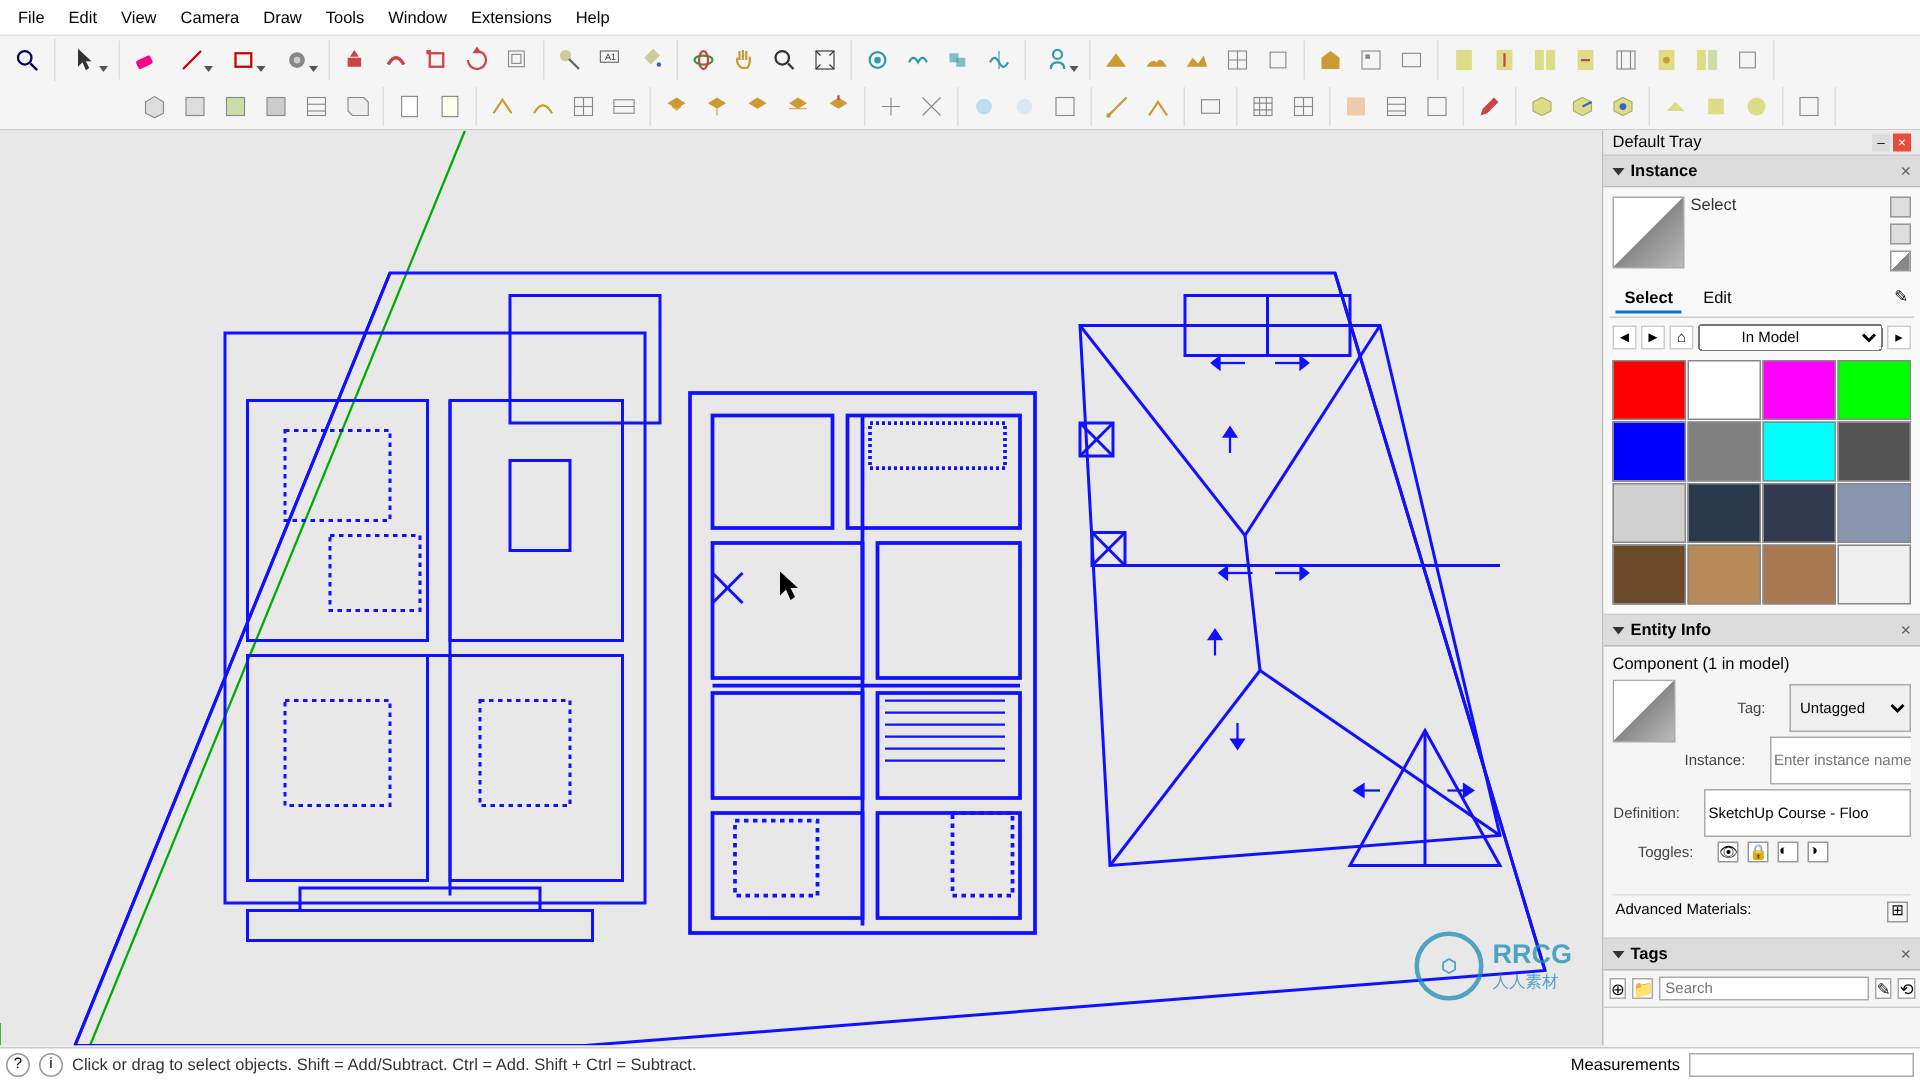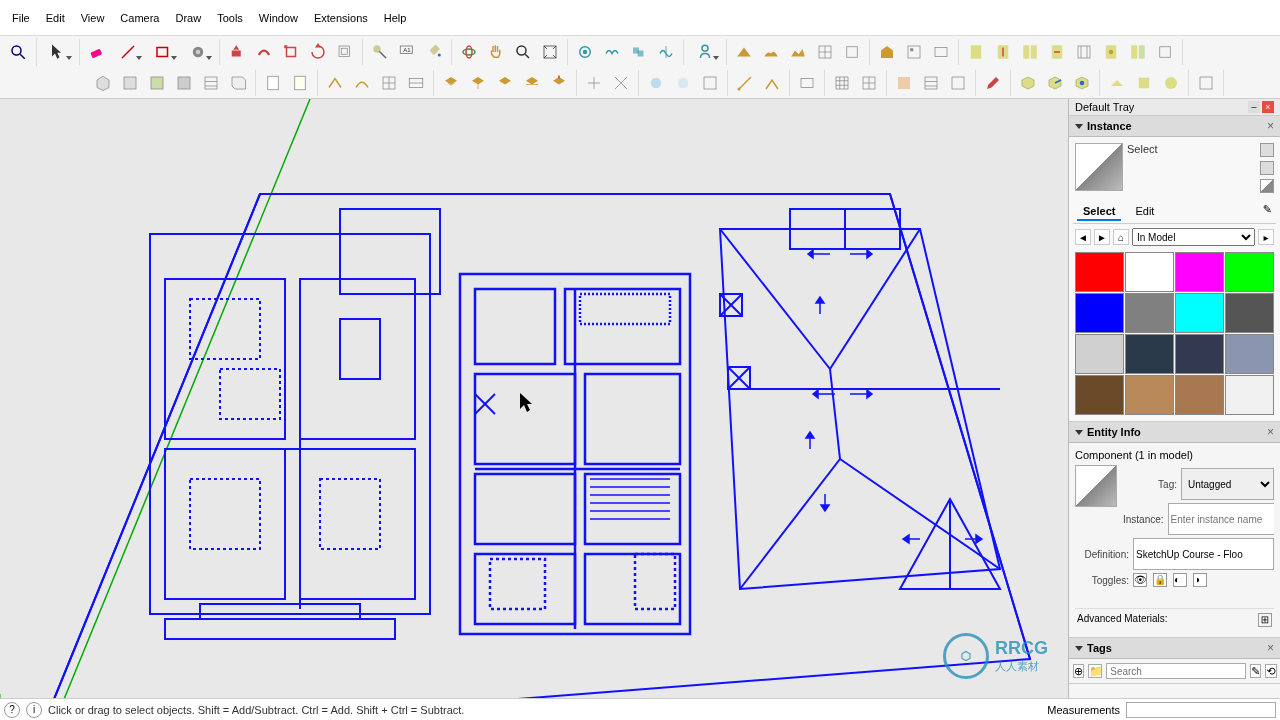--- a/index.html
+++ b/index.html
@@ -1,19 +1,19 @@
 <!DOCTYPE html>
 <html><head>
 <meta charset="utf-8">
 <style>
 * { margin: 0; padding: 0; box-sizing: border-box; font-family: 'Segoe UI', Tahoma, sans-serif; }
 body { width: 1280px; height: 720px; background: #f0f0f0; overflow: hidden; position: relative; }
 
 
-.menu-bar { height: 36px; background: #fff; border-bottom: 1px solid #ddd; display: flex; align-items: center; padding: 0 4px; font-size: 11px; }
+.menu-bar { height: 24px; background: #fff; border-bottom: 1px solid #ddd; display: flex; align-items: center; padding: 0 4px; font-size: 11px; }
 .menu-item { padding: 2px 8px; cursor: pointer; }
 
 
 .toolbar-container { background: #f5f5f5; border-bottom: 1px solid #ccc; }
 .toolbar-row { display: flex; align-items: center; padding: 2px 4px; gap: 2px; flex-wrap: nowrap; }
 .toolbar-group { display: flex; align-items: center; border-right: 1px solid #ddd; padding-right: 4px; margin-right: 2px; gap: 1px; }
 .tool-btn { width: 26px; height: 26px; display: flex; align-items: center; justify-content: center; cursor: pointer; border: 1px solid transparent; border-radius: 2px; position: relative; }
 .tool-btn.large { width: 28px; height: 28px; }
 .tool-btn.dd { width: 34px; }
 .tool-btn.dd::after { content: ''; position: absolute; right: 2px; bottom: 4px; border-left: 3px solid transparent; border-right: 3px solid transparent; border-top: 4px solid #555; }
@@ -41,27 +41,27 @@
 .mat-preview-row { display: flex; gap: 4px; align-items: flex-start; padding: 2px; }
 .mat-preview { width: 48px; height: 48px; background: linear-gradient(135deg, #fff 0%, #fff 49%, #888 50%, #bbb 100%); border: 1px solid #aaa; }
 .mat-name { font-size: 11px; color: #333; flex: 1; }
 .mat-side { display: flex; flex-direction: column; gap: 4px; align-items: center; }
 .mat-side .sicon { width: 14px; height: 14px; background: #ddd; border: 1px solid #999; cursor: pointer; }
 .mat-tabs { display: flex; gap: 8px; padding: 2px 4px; margin-top: 6px; border-bottom: 1px solid #ccc; }
 .mat-tab { padding: 2px 6px; cursor: pointer; font-size: 11px; }
 .mat-tab.active { border-bottom: 2px solid #0078d7; font-weight: 600; }
 .mat-nav { display: flex; align-items: center; gap: 3px; padding: 4px 2px; }
 .mat-nav .nbtn { width: 16px; height: 16px; display: flex; align-items: center; justify-content: center; cursor: pointer; border: 1px solid #ccc; background: #fff; font-size: 10px; }
-.mat-nav select { flex: 1; font-size: 10px; height: 18px; }
+.mat-nav select { flex: 1; font-size: 10px; height: 18px; padding-left: 24px; }
 .swatches { display: grid; grid-template-columns: repeat(4, 1fr); gap: 1px; padding: 2px; }
 .swatch { height: 40px; border: 1px solid #888; cursor: pointer; }
 
 .entity-body { padding: 6px; font-size: 10px; }
 .entity-title { font-weight: 400; margin-bottom: 4px; font-size: 11px; }
-.entity-row { display: flex; align-items: center; gap: 4px; margin: 3px 0; }
+.entity-row { display: flex; align-items: center; gap: 16px; margin: 3px 0; }
 .entity-row .lbl { width: 54px; text-align: right; color: #444; }
 .entity-row input, .entity-row select { flex: 1; font-size: 10px; padding: 1px 2px; height: 32px; border: 1px solid #aaa; }
 .entity-thumb { width: 42px; height: 42px; background: linear-gradient(135deg, #fff 0%, #fff 49%, #888 50%, #bbb 100%); border: 1px solid #aaa; float: left; margin-right: 6px; }
 .toggles-row { display: flex; gap: 6px; align-items: center; }
 .toggles-row .tg { width: 14px; height: 14px; border: 1px solid #999; cursor: pointer; background: #fff; }
 .adv-attr { display: flex; justify-content: space-between; padding: 4px 2px; margin-top: 18px; border-top: 1px solid #ddd; }
 
 .tags-body { padding: 4px; display: flex; align-items: center; gap: 4px; }
 .tags-body .ticon { width: 14px; height: 14px; cursor: pointer; border: 1px solid #aaa; background: #fff; }
 .tags-body input { flex: 1; font-size: 10px; height: 16px; border: 1px solid #aaa; padding: 1px 3px; }

